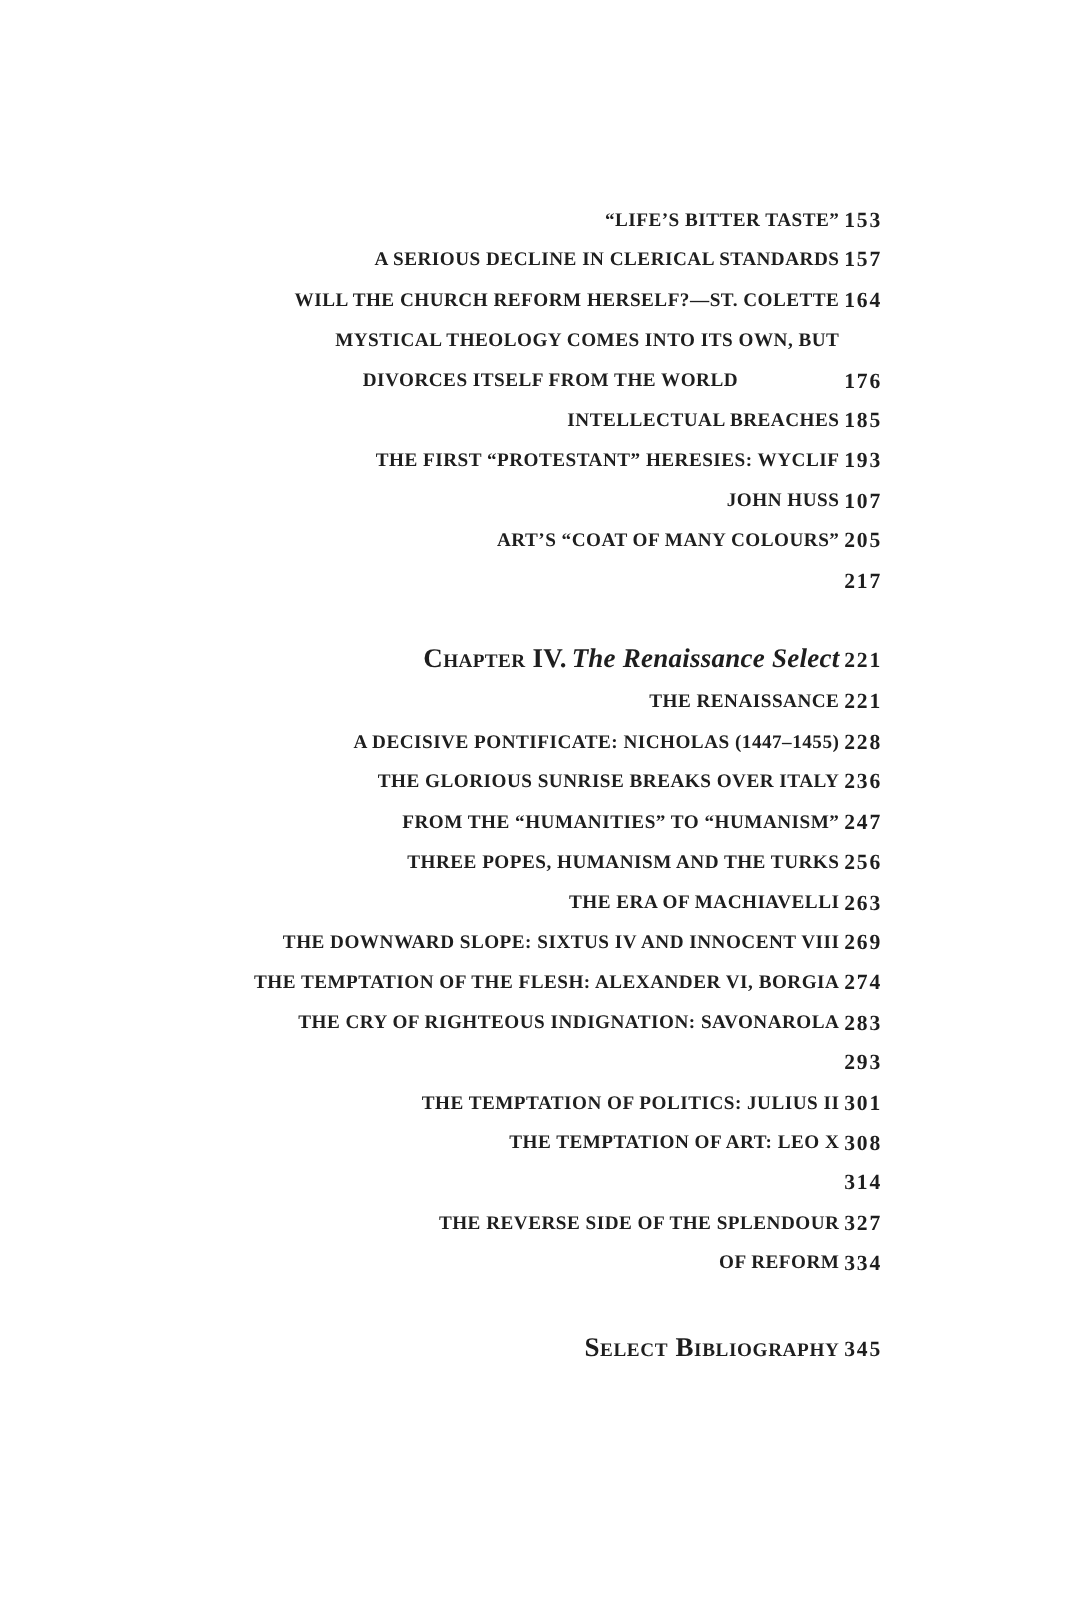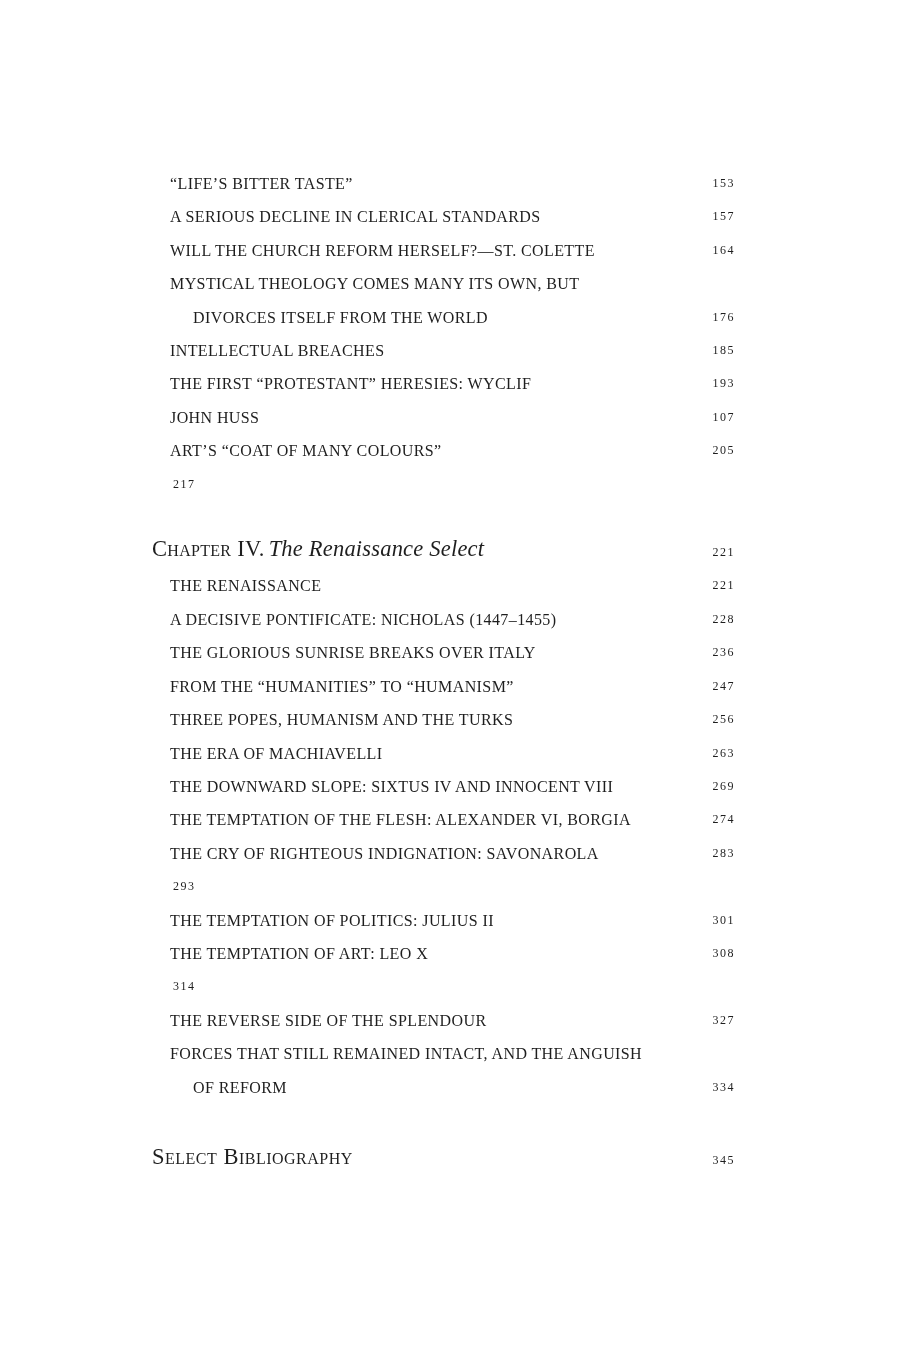--- a/index.html
+++ b/index.html
@@ -22,40 +22,41 @@
     background: #ffffff;
   }
   .toc {
     position: absolute;
     top: 167px;
     left: 152px;
     right: 165px;
   }
   .row {
     display: flex;
-    justify-content: space-between;
+    justify-content: flex-end;
+    font-weight: bold;
   }
   .entry {
     align-items: flex-end;
     line-height: 33.4px;
   }
   .entry .label {
     padding-left: 18px;
     font-size: 16px;
     letter-spacing: 0.4px;
   }
   .entry .line { display: block; }
   .entry .line.cont { padding-left: 23px; }
   .pagenum {
-    font-size: 12px;
+    font-size: 18px;
     letter-spacing: 1.5px;
     white-space: nowrap;
     font-feature-settings: "onum";
     flex: none;
-    margin-left: 21px;
+    margin-left: 4px;
   }
   .chapter-head {
     align-items: baseline;
     margin-top: 31px;
     line-height: 33.4px;
   }
   .chapter-head .head-label {
     font-variant: small-caps;
     font-size: 22.5px;
     letter-spacing: 0.3px;
@@ -96,21 +97,21 @@
           <div class="pagenum">157</div>
         </div>
         <div class="row entry">
           <div class="label">
             <span class="line">WILL THE CHURCH REFORM HERSELF?—ST. COLETTE</span>
           </div>
           <div class="pagenum">164</div>
         </div>
         <div class="row entry">
           <div class="label">
-            <span class="line">MYSTICAL THEOLOGY COMES MANY ITS OWN, BUT</span>
+            <span class="line">MYSTICAL THEOLOGY COMES INTO ITS OWN, BUT</span>
             <span class="line cont">DIVORCES ITSELF FROM THE WORLD</span>
           </div>
           <div class="pagenum">176</div>
         </div>
         <div class="row entry">
           <div class="label">
             <span class="line">INTELLECTUAL BREACHES</span>
           </div>
           <div class="pagenum">185</div>
         </div>
@@ -214,21 +215,20 @@
           <div class="pagenum">314</div>
         </div>
         <div class="row entry">
           <div class="label">
             <span class="line">THE REVERSE SIDE OF THE SPLENDOUR</span>
           </div>
           <div class="pagenum">327</div>
         </div>
         <div class="row entry">
           <div class="label">
-            <span class="line">FORCES THAT STILL REMAINED INTACT, AND THE ANGUISH</span>
             <span class="line cont">OF REFORM</span>
           </div>
           <div class="pagenum">334</div>
         </div>
       </div>
       <div class="row section-head">
         <div><span class="head-label">Select Bibliography</span></div>
         <div class="pagenum">345</div>
       </div>
     </main>

